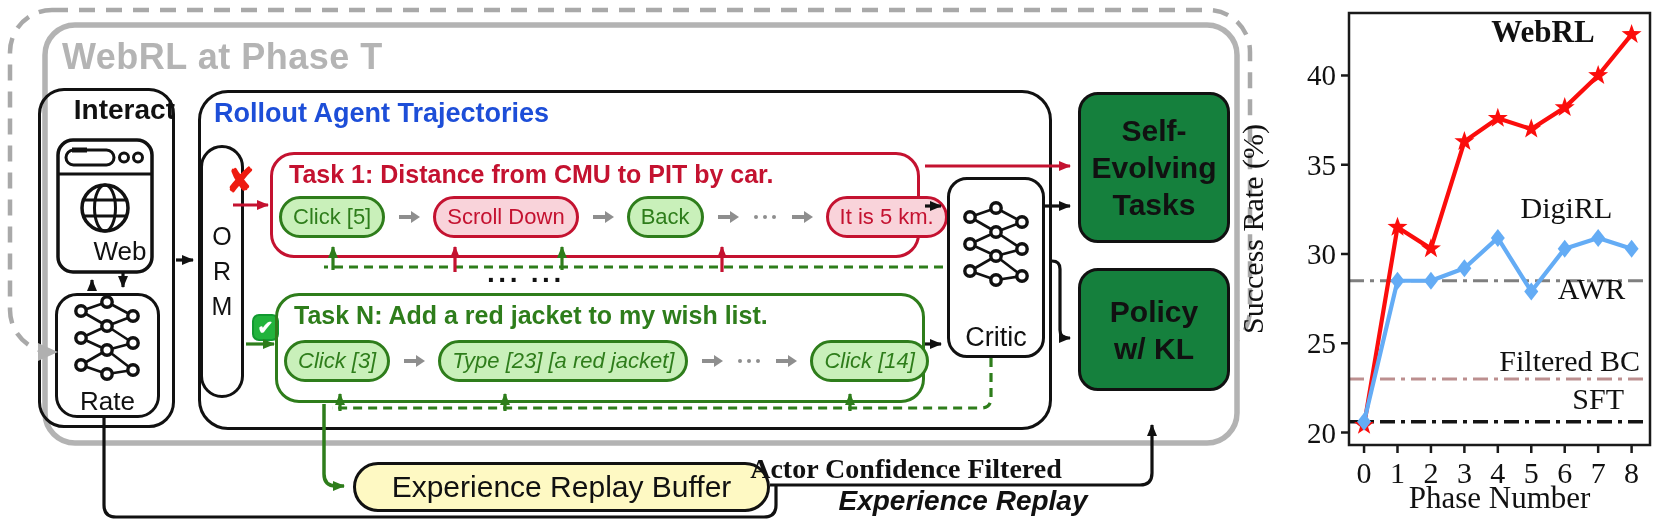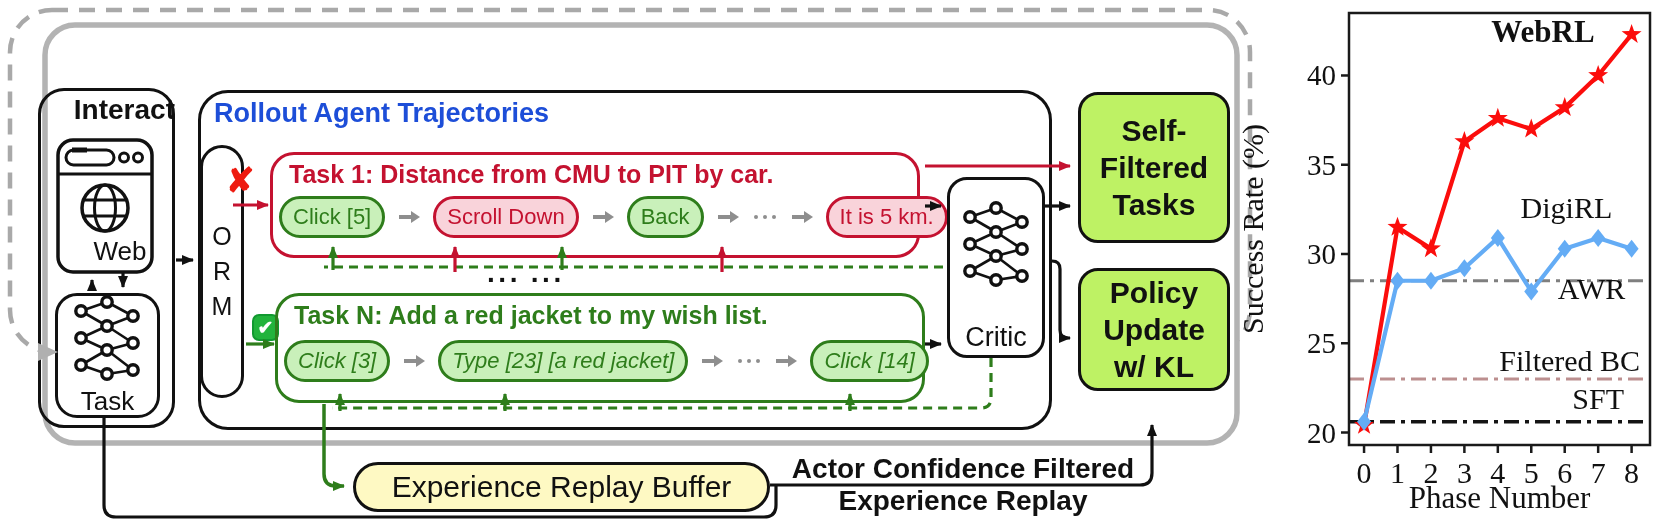--- a/index.html
+++ b/index.html
@@ -47,32 +47,32 @@
   .sarrow{display:inline-block;width:13px;height:4px;background:#8e8e8e;position:relative;margin:0 9px 0 2px;flex:none;}
   .sarrow::after{content:"";position:absolute;right:-8px;top:-4px;border-left:9px solid #8e8e8e;
                  border-top:6px solid transparent;border-bottom:6px solid transparent;}
   .dotrow{display:inline-block;width:4px;height:4px;border-radius:50%;background:#8e8e8e;
           margin:0 20px 0 2px;box-shadow:9px 0 0 #8e8e8e,18px 0 0 #8e8e8e;flex:none;}
   .ellipsis{left:487px;top:264px;font-size:28px;font-weight:bold;color:#111;letter-spacing:2px;}
 
   .critic-box{left:947px;top:177px;width:98px;height:181px;border-radius:20px;}
   .critic-label{left:947px;top:322px;width:98px;text-align:center;font-size:27px;color:#111;}
 
-  .out-box{width:152px;border:3.5px solid #111;border-radius:20px;background:#bef264;
+  .out-box{width:152px;border:3.5px solid #111;border-radius:20px;background:#15803d;
            display:flex;flex-direction:column;align-items:center;justify-content:center;
            font-size:30px;font-weight:bold;color:#111;line-height:37px;text-align:center;}
   .self-box{left:1078px;top:92px;height:151px;}
   .policy-box{left:1078px;top:268px;height:123px;}
 
   .buffer-box{left:353px;top:462px;width:417px;height:50px;border:3.5px solid #111;border-radius:25px;
               background:#fef9c3;display:flex;align-items:center;justify-content:center;
               font-size:30px;color:#111;}
   .caption-1,.caption-2{transform:translate(-50%,-50%);font-size:28px;font-weight:bold;color:#111;white-space:nowrap;}
-  .caption-1{left:963px;top:469px;}
-  .caption-2{left:963px;top:501px;}
+  .caption-1{left:906px;top:469px;font-family:Liberation Serif, serif;}
+  .caption-2{left:963px;top:501px;font-style:italic;}
 </style>
 </head>
 <body>
 
 <div id="stage">
 
   <svg id="base-svg" width="1661" height="530" viewBox="0 0 1661 530">
     <rect x="10" y="10" width="1240" height="342" rx="42" fill="none" stroke="#a9a9a9" stroke-width="4.5" stroke-dasharray="16 11"></rect>
     <rect x="45" y="25" width="1192" height="418" rx="30" fill="#ffffff" stroke="#b3b3b3" stroke-width="5.5"></rect>
 
@@ -133,26 +133,27 @@
         <circle cx="996" cy="208" r="5.2" fill="#fff" stroke="#111" stroke-width="3.4"></circle>
         <circle cx="996" cy="232" r="5.2" fill="#fff" stroke="#111" stroke-width="3.4"></circle>
         <circle cx="996" cy="256" r="5.2" fill="#fff" stroke="#111" stroke-width="3.4"></circle>
         <circle cx="996" cy="280" r="5.2" fill="#fff" stroke="#111" stroke-width="3.4"></circle>
         <circle cx="1022" cy="222" r="5.2" fill="#fff" stroke="#111" stroke-width="3.4"></circle>
         <circle cx="1022" cy="249" r="5.2" fill="#fff" stroke="#111" stroke-width="3.4"></circle>
         <circle cx="1022" cy="276" r="5.2" fill="#fff" stroke="#111" stroke-width="3.4"></circle>
       </g>
   </svg>
 
+  <div class="lay phase-title">WebRL at Phase T</div>
 
   <div class="lay frame interact-box"></div>
   <div class="lay interact-title">Interact</div>
   <div class="lay web-label">Web</div>
   <div class="lay frame actor-box"></div>
-  <div class="lay actor-label">Task</div>
+  <div class="lay actor-label">Rate</div>
 
   <div class="lay frame rollout-box"></div>
   <div class="lay rollout-title">Rollout Agent Trajectories</div>
 
   <div class="lay orm-capsule">
     <span>O</span>
     <span>R</span>
     <span>M</span>
   </div>
 
@@ -187,26 +188,25 @@
       <span class="sarrow"></span>
       <span class="cap good last-push">Click [14]</span>
     </div>
   </div>
 
   <div class="lay frame critic-box"></div>
   <div class="lay critic-label">Critic</div>
 
   <div class="lay out-box self-box">
     <span>Self-</span>
-    <span>Filtered</span>
+    <span>Evolving</span>
     <span>Tasks</span>
   </div>
   <div class="lay out-box policy-box">
     <span>Policy</span>
-    <span>Update</span>
     <span>w/ KL</span>
   </div>
 
   <div class="lay buffer-box">Experience Replay Buffer</div>
   <div class="lay caption-1">Actor Confidence Filtered</div>
   <div class="lay caption-2">Experience Replay</div>
 
   <svg id="overlay-svg" width="1661" height="530" viewBox="0 0 1661 530">
     <defs>
       <marker id="mk-black" markerUnits="userSpaceOnUse" markerWidth="13" markerHeight="11" refX="11" refY="5" orient="auto">

